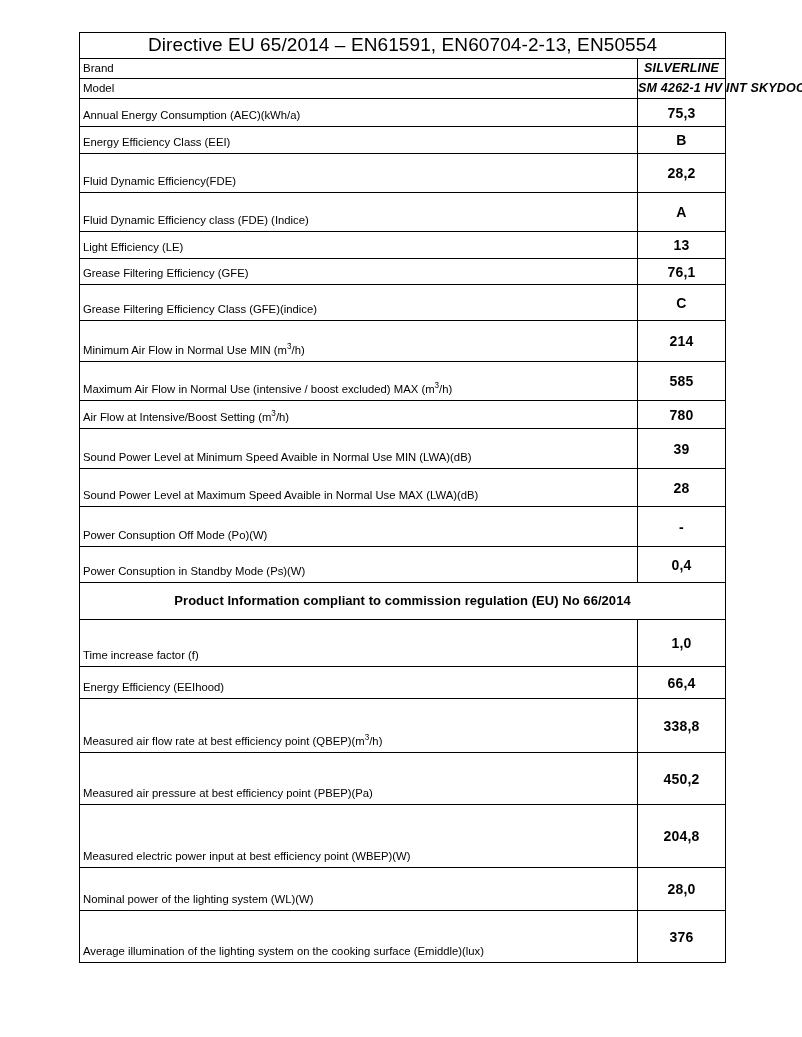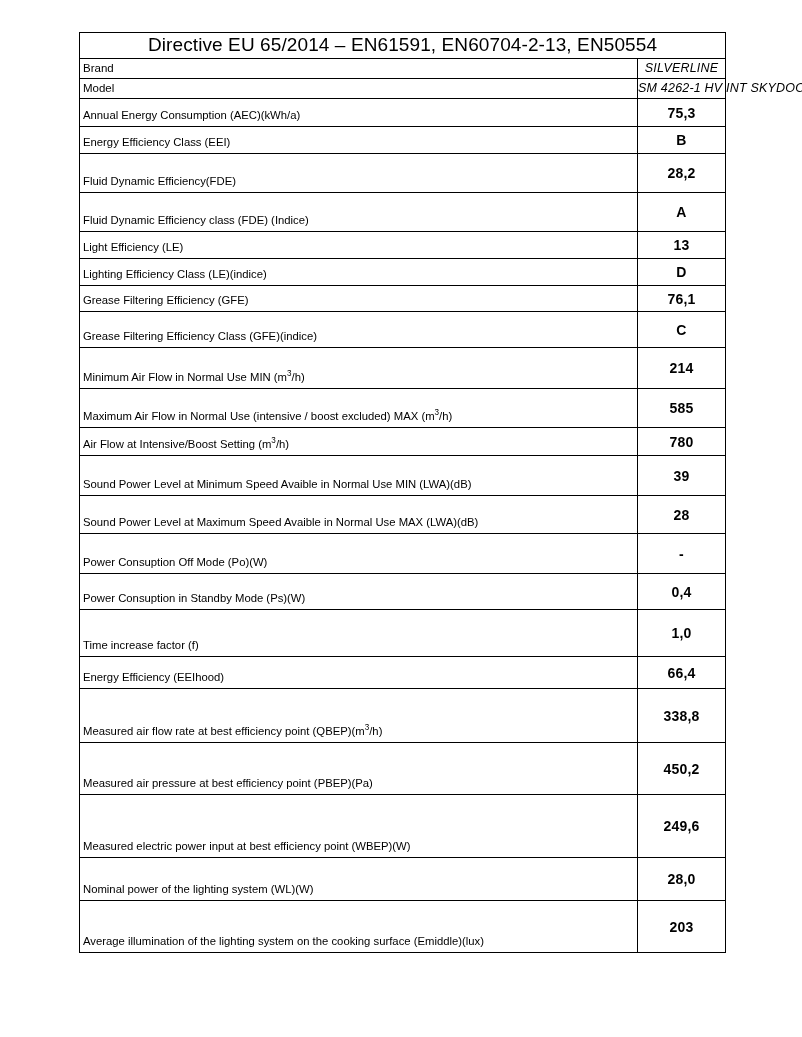--- a/index.html
+++ b/index.html
@@ -57,21 +57,21 @@
   .bm-label {
     font-size: 11.5px;
     padding: 1px 0 2px 3px !important;
     vertical-align: middle !important;
     height: 16px;
     white-space: nowrap;
   }
   .bm-value {
     text-align: center;
     vertical-align: middle !important;
-    font-weight: normal;
+    font-weight: bold;
     font-style: italic;
     font-size: 12.5px;
     letter-spacing: .2px;
     padding: 1px 0 2px 0 !important;
     white-space: nowrap;
   }
 
   
   .lbl {
     font-size: 11.3px;
@@ -147,24 +147,20 @@
           <td class="val">28,2</td>
         </tr>
         <tr style="height: 39px; margin-top: 44px;">
           <td class="lbl">Fluid Dynamic Efficiency class (FDE) (Indice)</td>
           <td class="val">A</td>
         </tr>
         <tr style="height: 27px;">
           <td class="lbl">Light Efficiency (LE)</td>
           <td class="val">13</td>
         </tr>
-        <tr style="height: 27px;">
-          <td class="lbl">Lighting Efficiency Class (LE)(indice)</td>
-          <td class="val">D</td>
-        </tr>
         <tr style="height: 26px;">
           <td class="lbl">Grease Filtering Efficiency (GFE)</td>
           <td class="val">76,1</td>
         </tr>
         <tr style="height: 36px;">
           <td class="lbl">Grease Filtering Efficiency Class (GFE)(indice)</td>
           <td class="val">C</td>
         </tr>
         <tr style="height: 41px;">
           <td class="lbl">Minimum Air Flow in Normal Use MIN (m<sup class="cube">3</sup>/h)</td>
@@ -187,44 +183,47 @@
           <td class="val">28</td>
         </tr>
         <tr style="height: 40px;">
           <td class="lbl">Power Consuption Off Mode  (Po)(W)</td>
           <td class="val">-</td>
         </tr>
         <tr style="height: 36px;">
           <td class="lbl">Power Consuption in Standby Mode (Ps)(W)</td>
           <td class="val">0,4</td>
         </tr>
+        <tr style="height: 37px;">
+          <td class="section-cell" colspan="2">Product Information compliant to commission regulation (EU) No 66/2014</td>
+        </tr>
         <tr style="height: 47px;">
           <td class="lbl">Time increase factor (f)</td>
           <td class="val">1,0</td>
         </tr>
         <tr style="height: 32px;">
           <td class="lbl">Energy Efficiency (EEIhood)</td>
           <td class="val">66,4</td>
         </tr>
         <tr style="height: 54px;">
           <td class="lbl">Measured air flow rate at best efficiency point (QBEP)(m<sup class="cube">3</sup>/h)</td>
           <td class="val">338,8</td>
         </tr>
         <tr style="height: 52px;">
           <td class="lbl">Measured air pressure at best efficiency point (PBEP)(Pa)</td>
           <td class="val">450,2</td>
         </tr>
         <tr style="height: 63px;">
           <td class="lbl">Measured electric power input at best efficiency point (WBEP)(W)</td>
-          <td class="val">249,6</td>
+          <td class="val">204,8</td>
         </tr>
         <tr style="height: 43px;">
           <td class="lbl">Nominal power of the lighting system (WL)(W)</td>
           <td class="val">28,0</td>
         </tr>
         <tr style="height: 52px;">
           <td class="lbl">Average illumination of the lighting system on the cooking surface (Emiddle)(lux)</td>
-          <td class="val">203</td>
+          <td class="val">376</td>
         </tr>
       </tbody>
   </table>
 
 </div>
 
 </body></html>

